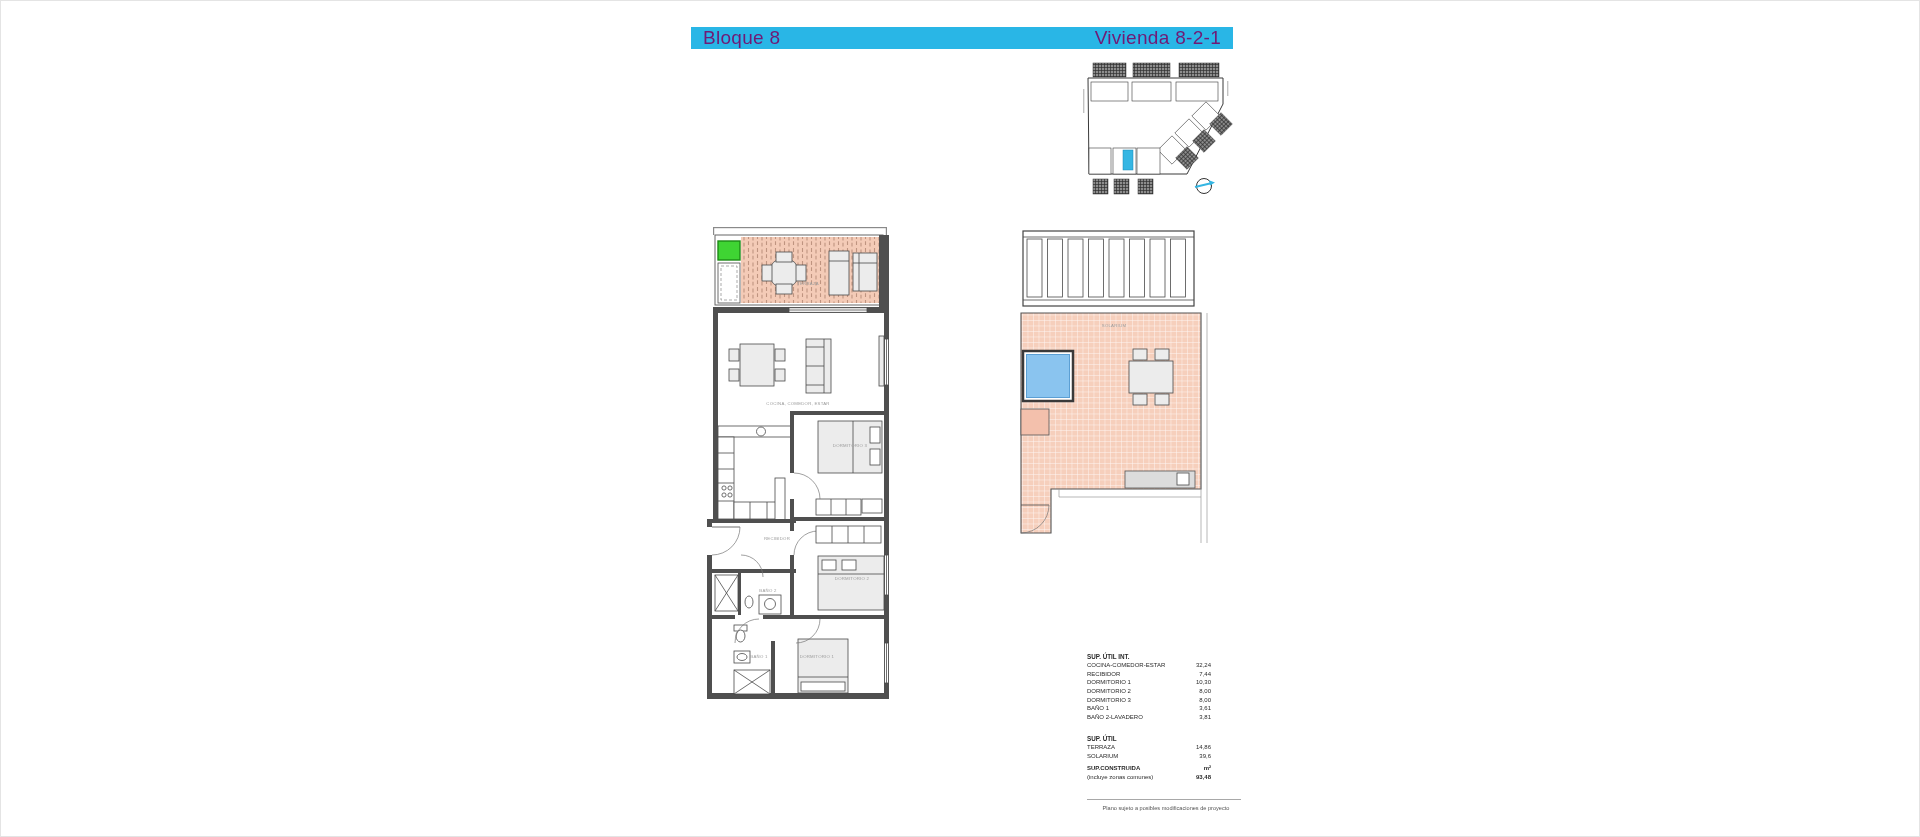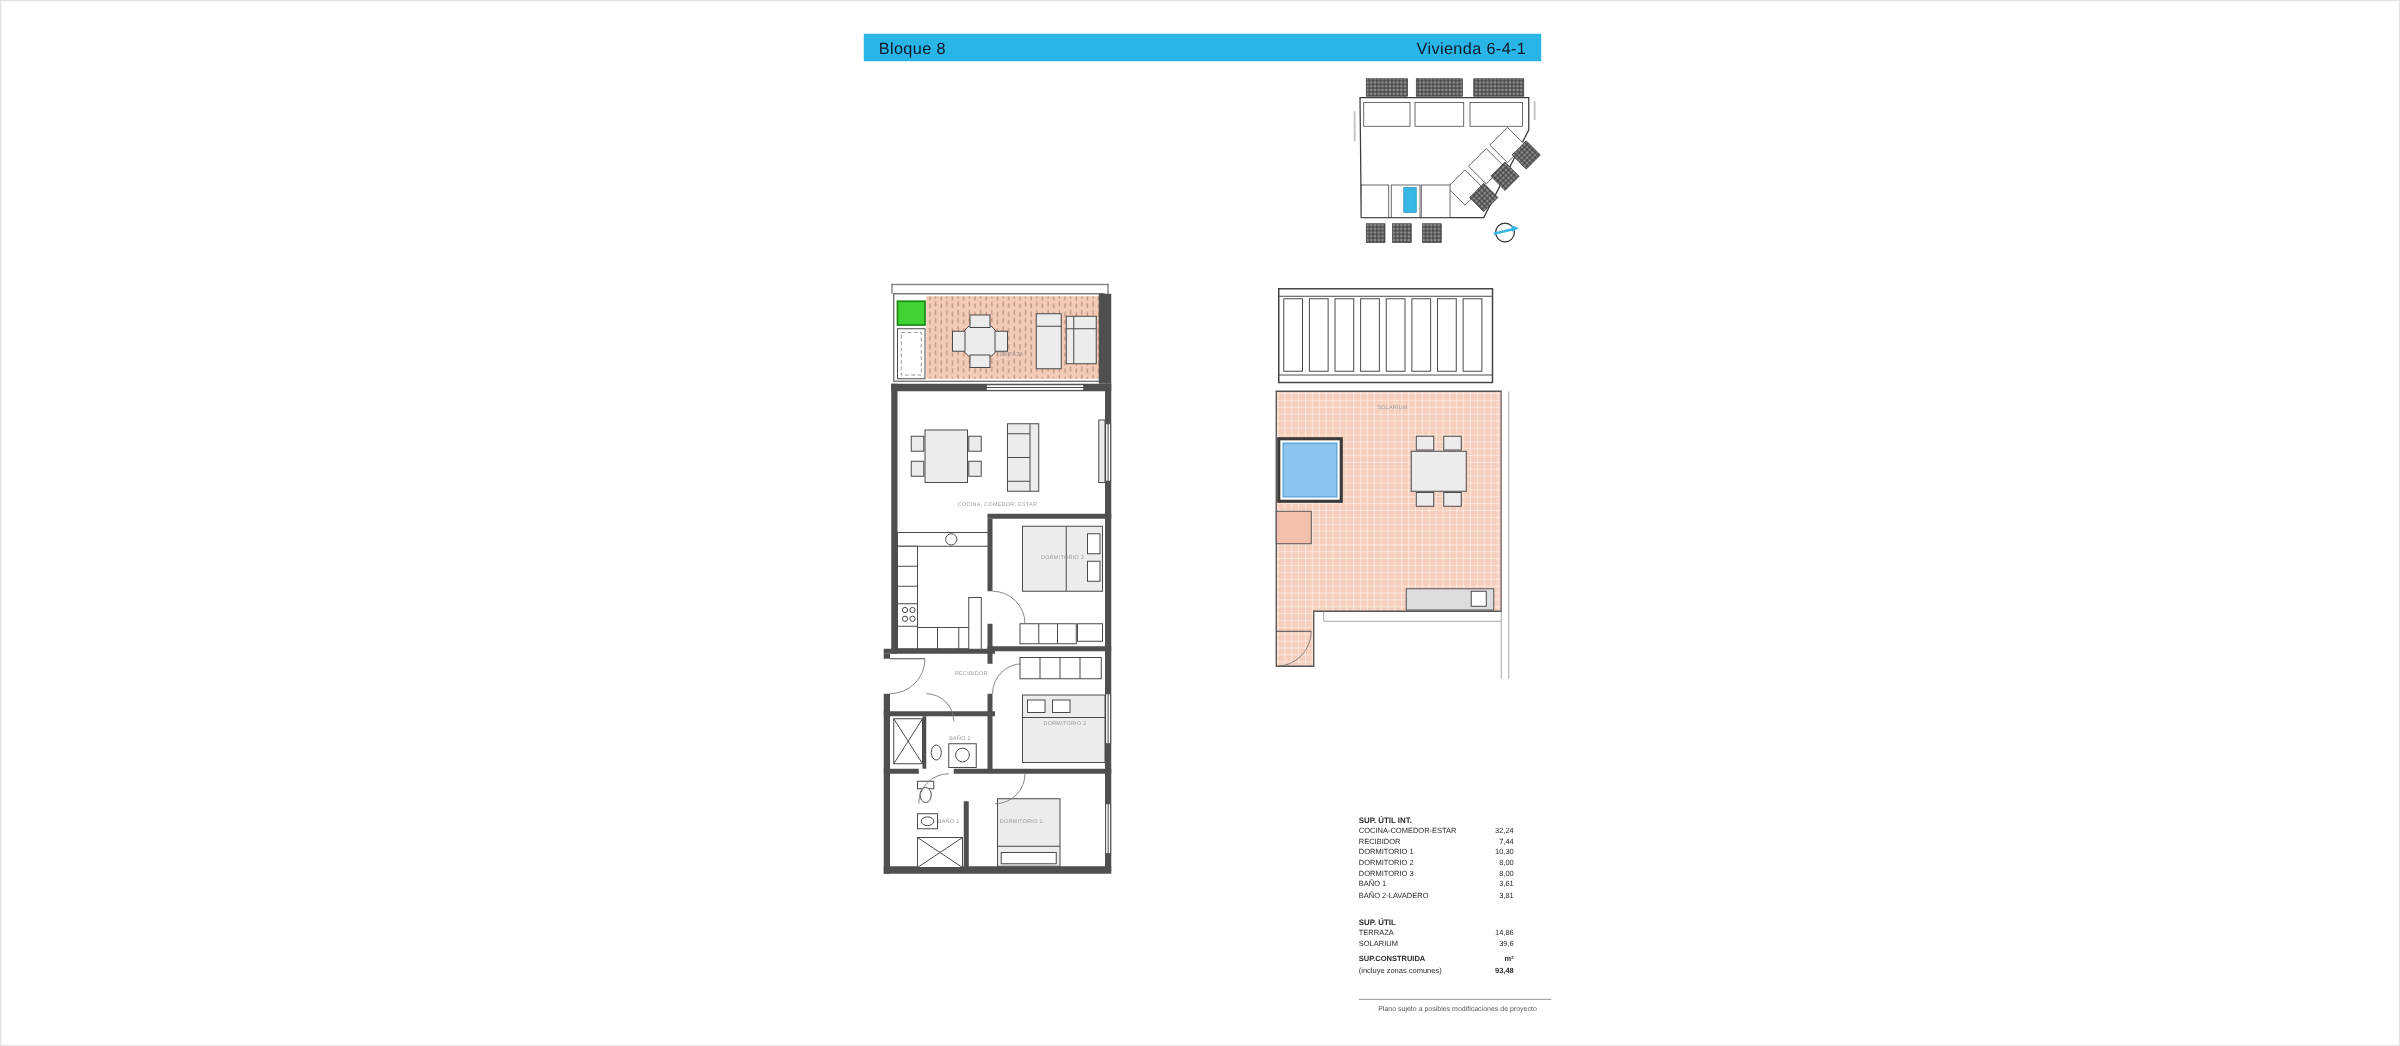--- a/index.html
+++ b/index.html
@@ -1,20 +1,20 @@
 <!DOCTYPE html>
 <html><head>
 <meta charset="utf-8">
 <style>
   html,body{margin:0;padding:0;background:#fff;}
   .page{position:relative;width:1918px;height:835px;background:#fff;border:1px solid #e4e4e4;
         font-family:"Liberation Sans",sans-serif;overflow:hidden;}
   .titlebar{position:absolute;left:690px;top:26px;width:542px;height:22px;background:#29b6e6;
         display:flex;align-items:center;justify-content:space-between;padding:0 12px;box-sizing:border-box;}
-  .titlebar span{color:#0f172a;font-size:13px;letter-spacing:.3px;}
+  .titlebar span{color:#701a75;font-size:19px;letter-spacing:.3px;}
   svg text{font-family:"Liberation Sans",sans-serif;}
   .lbl{fill:#9b9b9b;font-size:4.3px;letter-spacing:.25px;text-anchor:middle;}
   .w{fill:#4f4f4f;}
   .thin{fill:none;stroke:#666;stroke-width:1;}
   .f{fill:#ececec;stroke:#4a4a4a;stroke-width:.8;}
   .fw{fill:#fff;stroke:#4a4a4a;stroke-width:.8;}
   .arc{fill:none;stroke:#777;stroke-width:.7;}
   .ln{stroke:#4a4a4a;stroke-width:.8;fill:none;}
   .sp{fill:#fff;stroke:#3a3a3a;stroke-width:1;}
   .spi{fill:#fff;stroke:#3a3a3a;stroke-width:.6;}
@@ -29,21 +29,21 @@
   .footnote{position:absolute;left:1080px;top:804px;width:170px;text-align:center;
         font-size:5.6px;color:#555;}
 </style>
 </head>
 <body>
 
 <div class="page">
 
   <div class="titlebar">
     <span>Bloque 8</span>
-    <span>Vivienda  6-4-1</span>
+    <span>Vivienda  8-2-1</span>
   </div>
 
   <svg style="position:absolute;left:1078px;top:53px" width="175" height="150" viewBox="0 0 175 150">
     <defs>
       <pattern id="hatchP" width="3" height="3" patternUnits="userSpaceOnUse">
         <rect width="3" height="3" fill="#8d8d8d"></rect>
         <path d="M0 1.5H3M1.5 0V3" stroke="#2f2f2f" stroke-width="0.7"></path>
       </pattern>
     </defs>
     <g>

